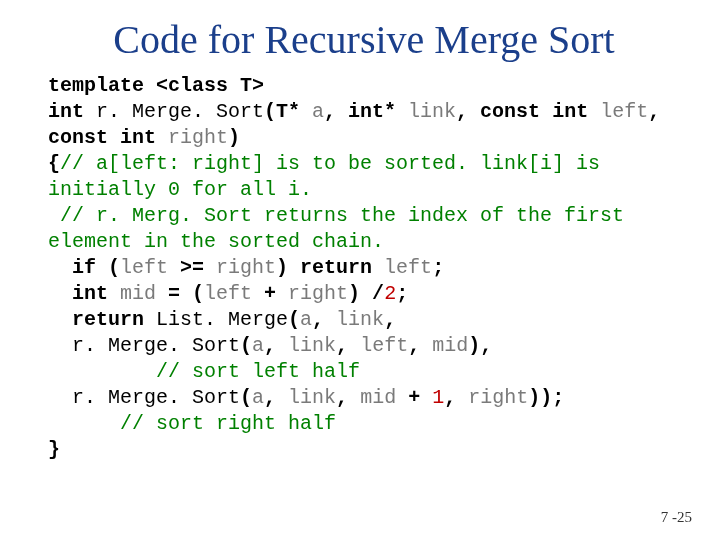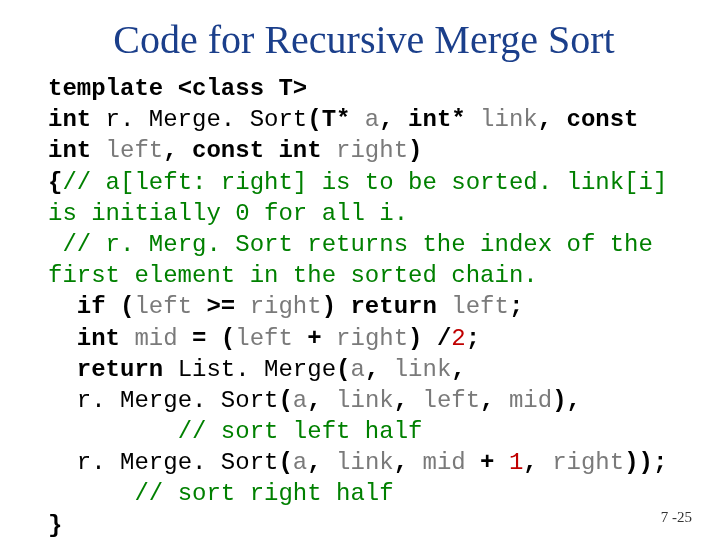--- a/index.html
+++ b/index.html
@@ -20,21 +20,21 @@
   .title {
     font-family: "Times New Roman", Times, serif;
     font-size: 40px;
     color: #1b3f8b;
     text-align: center;
     margin: 4px 0 10px 0;
     font-weight: 400;
   }
   .code {
     font-family: "Courier New", Courier, monospace;
-    font-size: 24px;
+    font-size: 20px;
     line-height: 1.3;
     color: #000000;
     white-space: pre-wrap;
     word-wrap: break-word;
   }
   .kw { font-weight: bold; }
   .gray { color: #7a7a7a; }
   .red { color: #c00000; }
   .green { color: #008000; }
   .pagenum {

